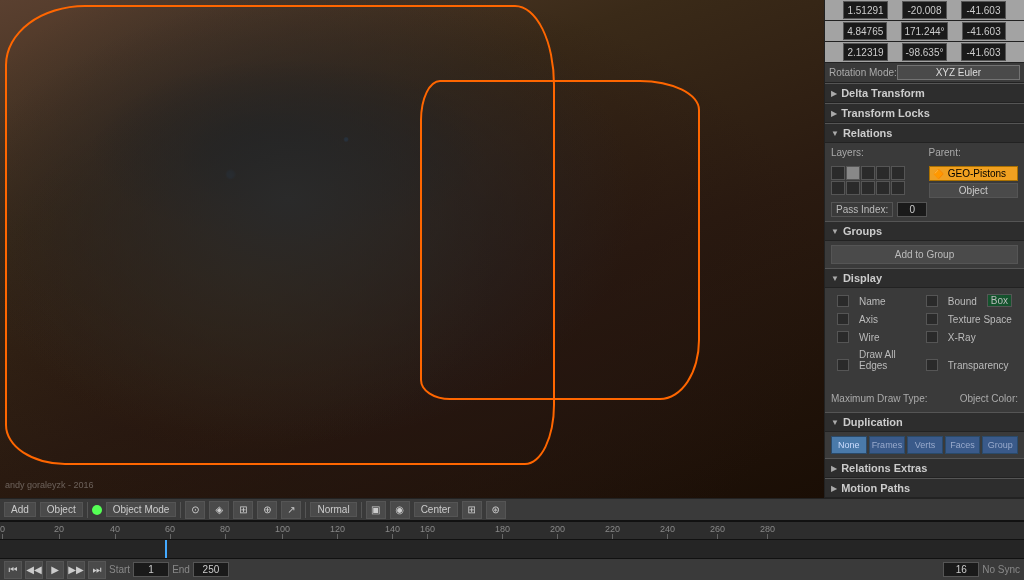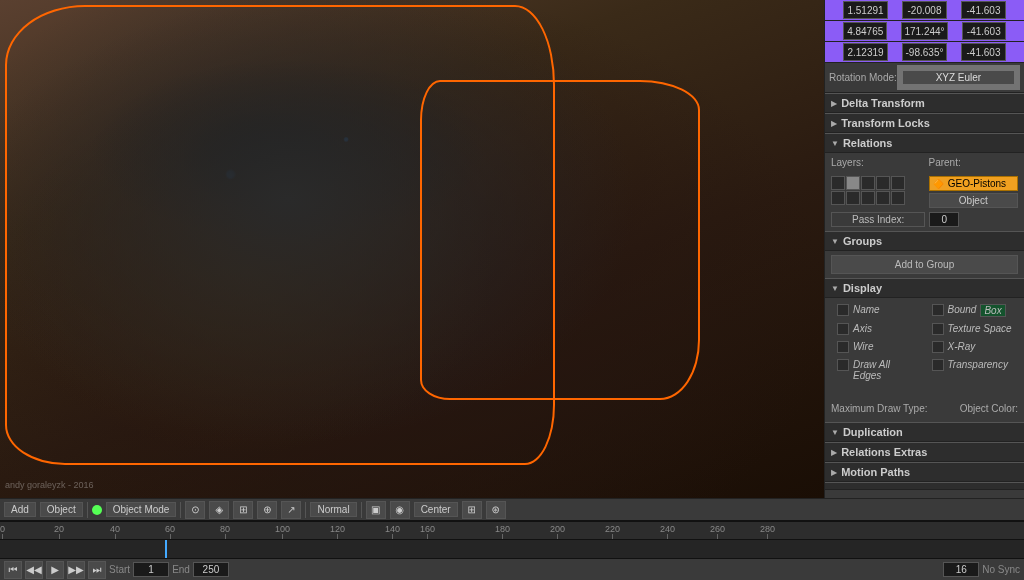--- a/index.html
+++ b/index.html
@@ -93,21 +93,21 @@
       border-left: 1px solid #222;
     }
 
     .right-panel::-webkit-scrollbar { width: 6px; }
     .right-panel::-webkit-scrollbar-track { background: #2a2a2a; }
     .right-panel::-webkit-scrollbar-thumb { background: #555; }
 
     
     .num-row {
       display: flex;
-      background: #8b5cf6;
+      background: #a3a3a3;
       border-bottom: 1px solid #222;
       padding: 1px 18px;
       gap: 14px;
     }
 
     .num-field {
       flex: 1;
       background: #1a1a1a;
       border: 1px solid #555;
       color: #ccc;
@@ -128,21 +128,21 @@
     }
 
     .rot-label {
       color: #aaa;
       font-size: 10px;
     }
 
     .rot-value {
       flex: 1;
       background: #4a4a4a;
-      border: 6px solid #737373;
+      border: 1px solid #737373;
       padding: 1px 4px;
       font-size: 10px;
       color: #ddd;
       text-align: center;
     }
 
     
     .section-header {
       display: flex;
       align-items: center;
@@ -165,25 +165,24 @@
 
     .section-title {
       color: #ccc;
       font-size: 11px;
       font-weight: bold;
     }
 
     
     .prop-row {
       display: flex;
-      align-items: flex-start;
+      align-items: flex-end;
       padding: 2px 6px;
-      gap: 4px;
-      background: #3a3a3a;
-      font-style: italic;
+      gap: 10px;
+      background: #3a3a3a;
     }
 
     .prop-checkbox {
       width: 12px;
       height: 12px;
       background: #2a2a2a;
       border: 1px solid #555;
       flex-shrink: 0;
       cursor: pointer;
     }
@@ -264,21 +263,21 @@
       align-items: center;
       gap: 4px;
       margin-top: 3px;
     }
 
     .pass-btn {
       background: #3a3a3a;
       border: 1px solid #555;
       color: #bbb;
       font-size: 10px;
-      padding: 1px 20px;
+      padding: 1px 4px;
       cursor: pointer;
     }
 
     .pass-field {
       background: #1a1a1a;
       border: 1px solid #555;
       color: #ccc;
       font-size: 10px;
       text-align: center;
       width: 30px;
@@ -660,20 +659,29 @@
         <div style="display:flex;justify-content:space-between;margin-bottom:2px;margin-top:20px;">
           <span class="max-draw-label">Maximum Draw Type:</span>
           <span class="max-draw-label">Object Color:</span>
         </div>
       </div>
     </div>
 
     <div class="section-header open">
       <span class="triangle">▼</span>
       <span class="section-title">Duplication</span>
+    </div>
+    <div class="duplication-section">
+      <div class="dup-buttons">
+        <div class="dup-btn active">None</div>
+        <div class="dup-btn">Frames</div>
+        <div class="dup-btn">Verts</div>
+        <div class="dup-btn">Faces</div>
+        <div class="dup-btn">Group</div>
+      </div>
     </div>
 
     <div class="section-header">
       <span class="triangle">▶</span>
       <span class="section-title">Relations Extras</span>
     </div>
 
     <div class="section-header">
       <span class="triangle">▶</span>
       <span class="section-title">Motion Paths</span>

